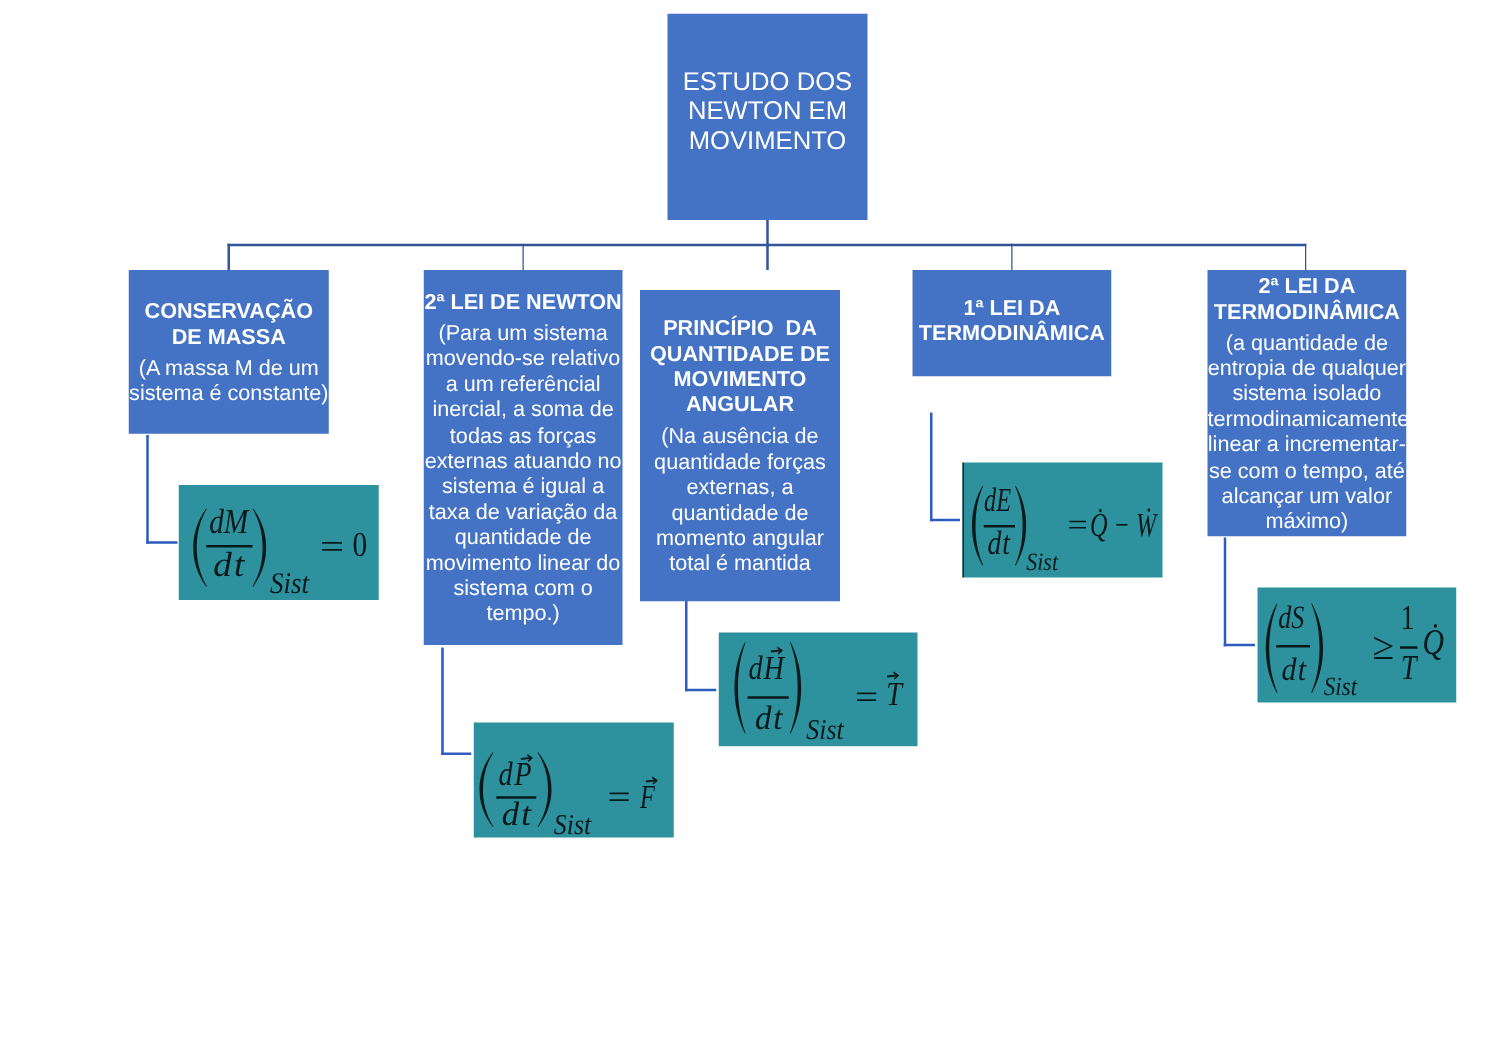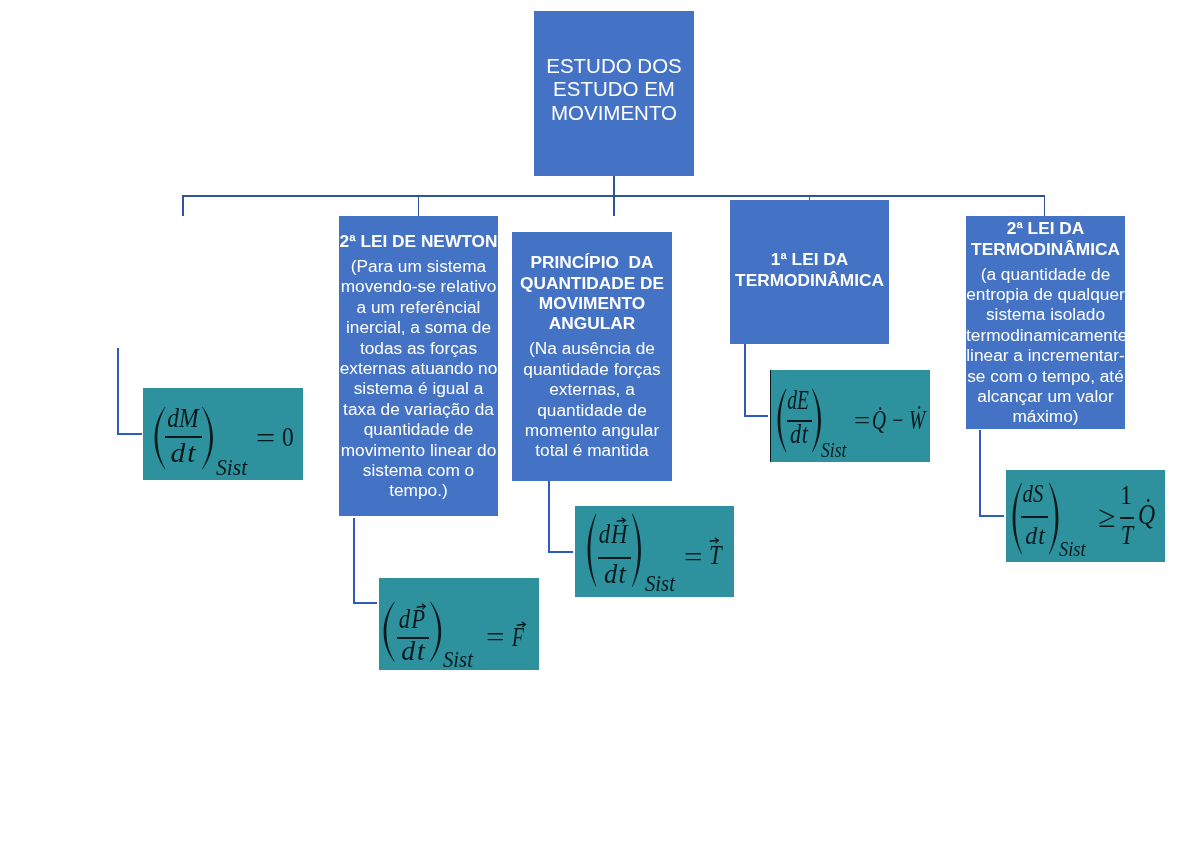--- a/index.html
+++ b/index.html
@@ -96,26 +96,37 @@
 
   <div class="lnq" style="left:744px;top:330px;width:2px;height:87px;"></div>
   <div class="lnq" style="left:744px;top:415px;width:24px;height:2px;"></div>
 
   <div class="lnq" style="left:979px;top:430px;width:2px;height:87px;"></div>
   <div class="lnq" style="left:979px;top:515px;width:25px;height:2px;"></div>
 
   <div class="node" id="root" style="left:534px;top:11px;width:160px;height:165px;">
     <div class="block">
       <div class="ttl">ESTUDO DOS</div>
-      <div class="ttl">ESTUDO EM</div>
+      <div class="ttl">NEWTON EM</div>
       <div class="ttl">MOVIMENTO</div>
     </div>
     <div class="gap"></div>
   </div>
 
+  <div class="node" style="left:103px;top:216px;width:160px;height:131px;">
+    <div class="block">
+      <div class="ttl">CONSERVAÇÃO</div>
+      <div class="ttl">DE MASSA</div>
+    </div>
+    <div class="gap" style="height:4.5px"></div>
+    <div class="block">
+      <div class="sub">(A massa M de um</div>
+      <div class="sub">sistema é constante)</div>
+    </div>
+  </div>
 
   <div class="node" style="left:339px;top:216px;width:159px;height:300px;">
     <div class="block">
       <div class="ttl">2ª LEI DE NEWTON</div>
     </div>
     <div class="gap"></div>
     <div class="block">
       <div class="sub">(Para um sistema</div>
       <div class="sub">movendo-se relativo</div>
       <div class="sub">a um referêncial</div>
@@ -142,21 +153,21 @@
     <div class="block">
       <div class="sub">(Na ausência de</div>
       <div class="sub">quantidade forças</div>
       <div class="sub">externas, a</div>
       <div class="sub">quantidade de</div>
       <div class="sub">momento angular</div>
       <div class="sub">total é mantida</div>
     </div>
   </div>
 
-  <div class="node" style="left:730px;top:200px;width:159px;height:144px;align-items:center;">
+  <div class="node" style="left:730px;top:216px;width:159px;height:85px;align-items:center;">
     <div class="block">
       <div class="ttl">1ª LEI DA</div>
       <div class="ttl">TERMODINÂMICA</div>
     </div>
     <div class="gap" style="height:4.5px"></div>
   </div>
 
   <div class="node" style="left:966px;top:216px;width:159px;height:213px;">
     <div class="block">
       <div class="ttl">2ª LEI DA</div>

